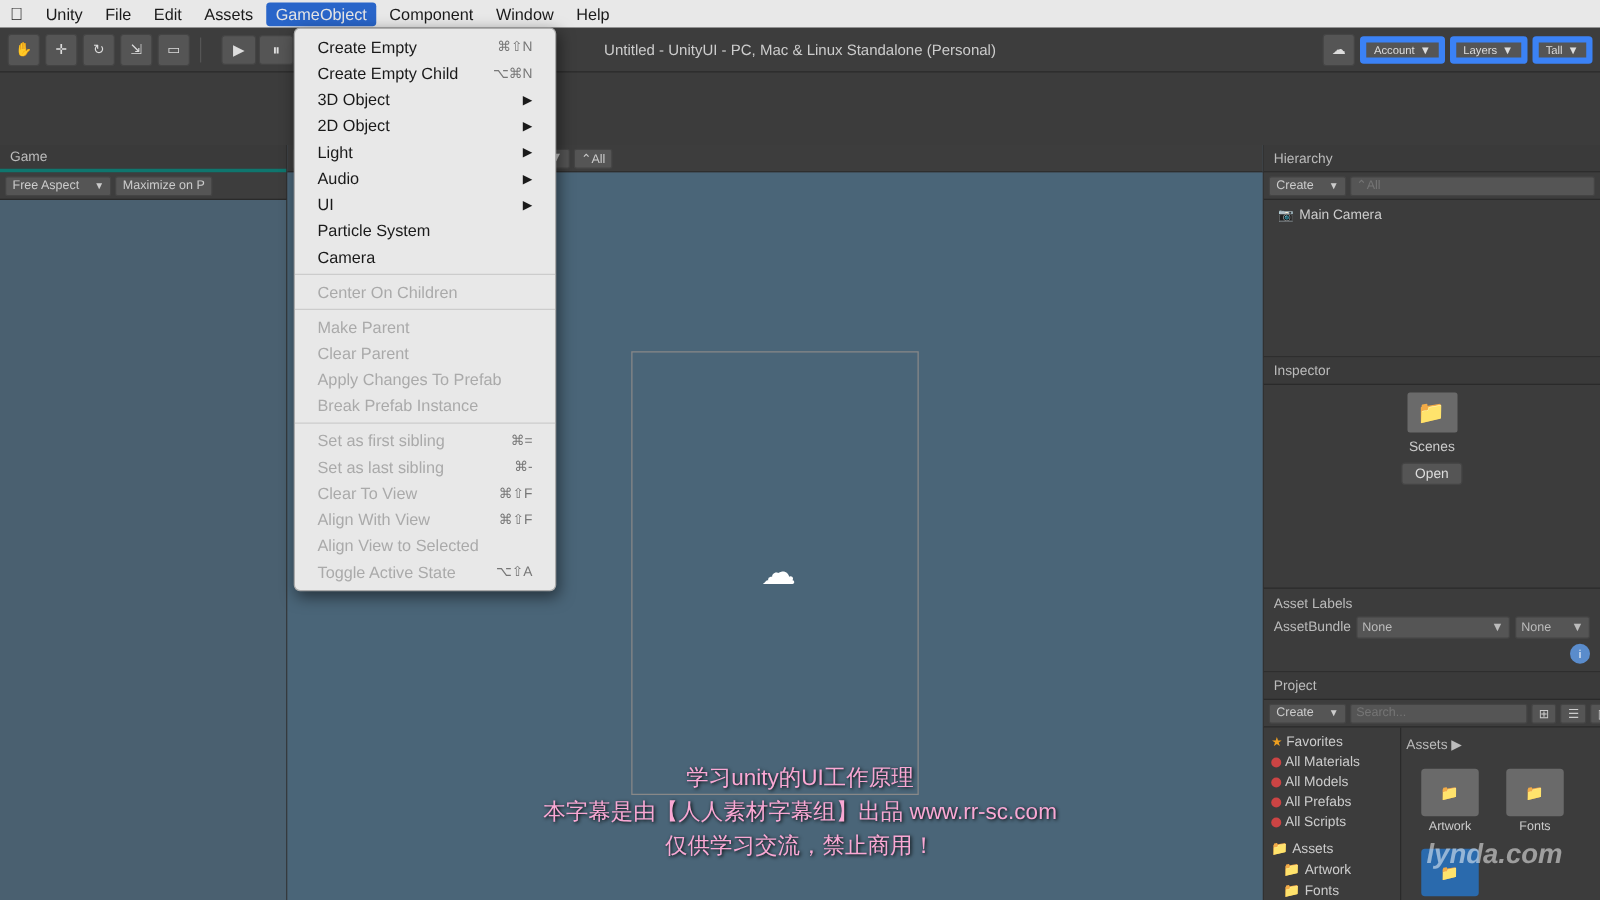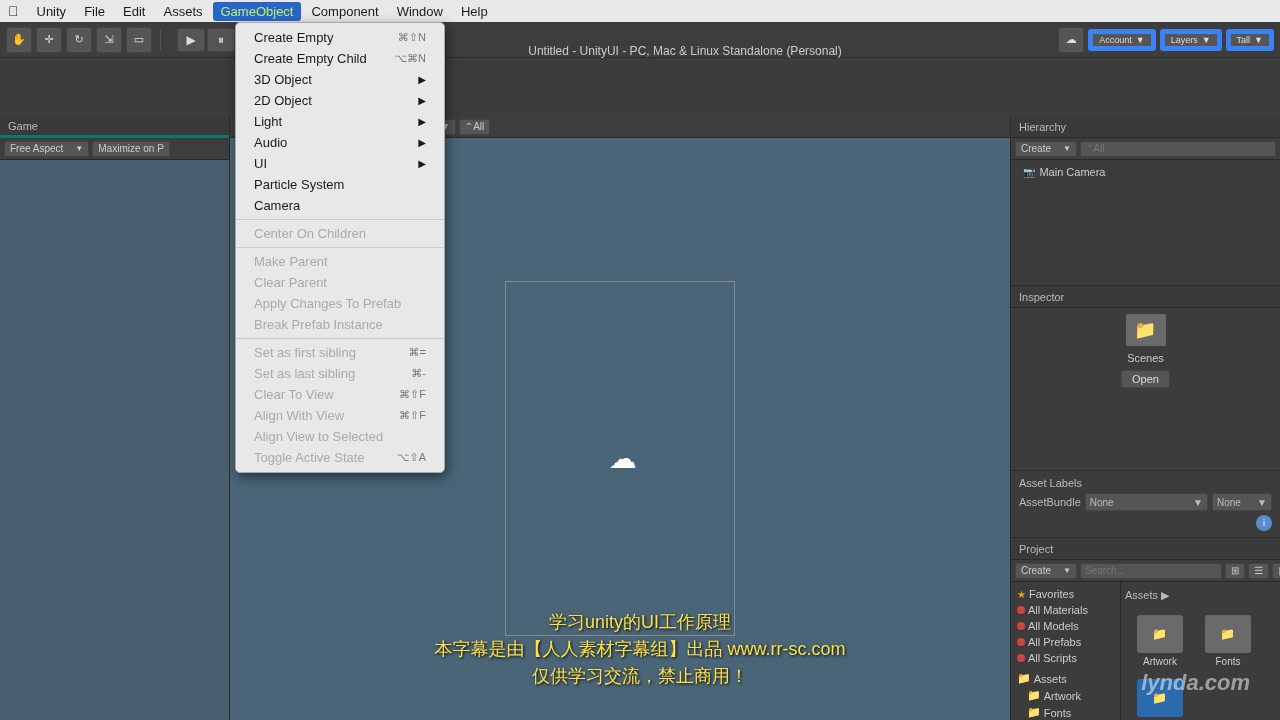--- a/index.html
+++ b/index.html
@@ -33,21 +33,21 @@
     }
     .menu-item {
       padding: 2px 8px;
       font-size: 13px;
       color: #1a1a1a;
       cursor: pointer;
       border-radius: 3px;
     }
     .menu-item.active {
       background: #2965c9;
-      color: #bef264;
+      color: #e5e5e5;
     }
 
     
     #toolbar {
       width: 100%;
       height: 36px;
       background: #3d3d3d;
       display: flex;
       align-items: center;
       padding: 0 6px;
@@ -88,25 +88,24 @@
     .toolbar-spacer { flex: 1; }
 
     
     #title-bar {
       position: absolute;
       top: 22px;
       left: 50%;
       transform: translateX(-50%);
       height: 36px;
       display: flex;
-      align-items: flex-end;
+      align-items: center;
       font-size: 12px;
       color: #ccc;
       white-space: nowrap;
-      margin-left: 45px;
     }
 
     
     #main-layout {
       display: flex;
       width: 100%;
       height: calc(720px - 58px);
       margin-top: 58px;
     }
 
@@ -505,21 +504,21 @@
       position: absolute;
       bottom: 30px;
       left: 0;
       width: 100%;
       text-align: center;
       z-index: 200;
       pointer-events: none;
     }
     .sub-line {
       font-size: 18px;
-      color: #fde047;
+      color: #f9a8d4;
       text-shadow: 1px 1px 3px #000;
       line-height: 1.5;
     }
 
     
     #watermark {
       position: absolute;
       bottom: 24px;
       right: 30px;
       font-size: 22px;

